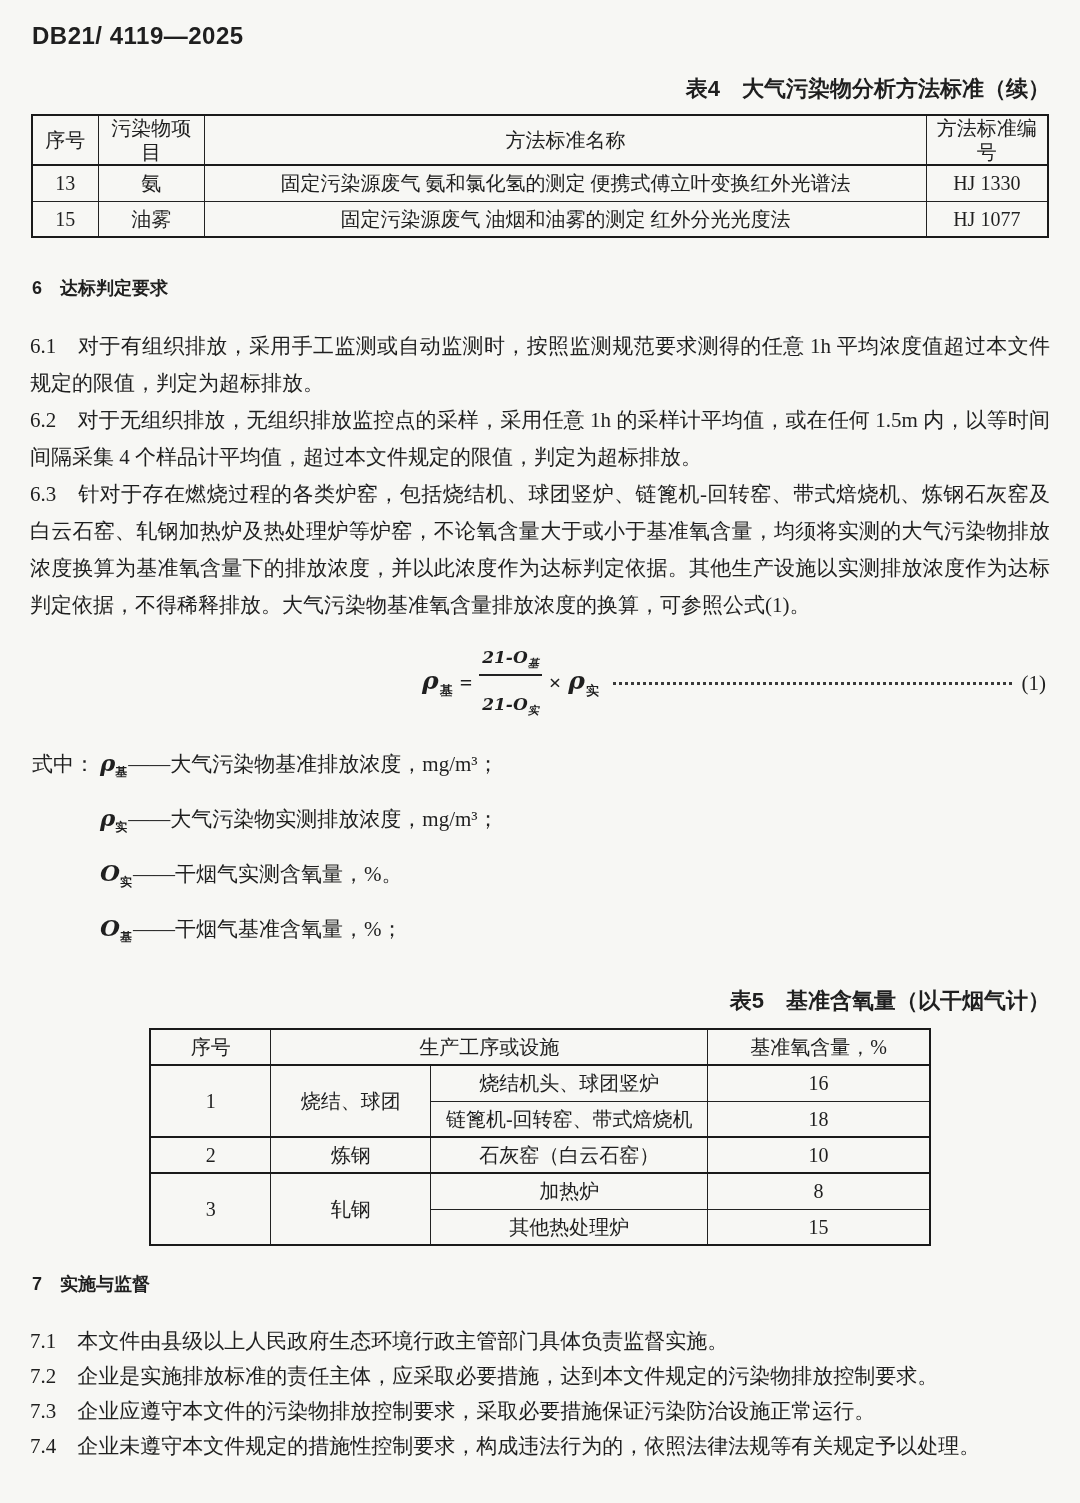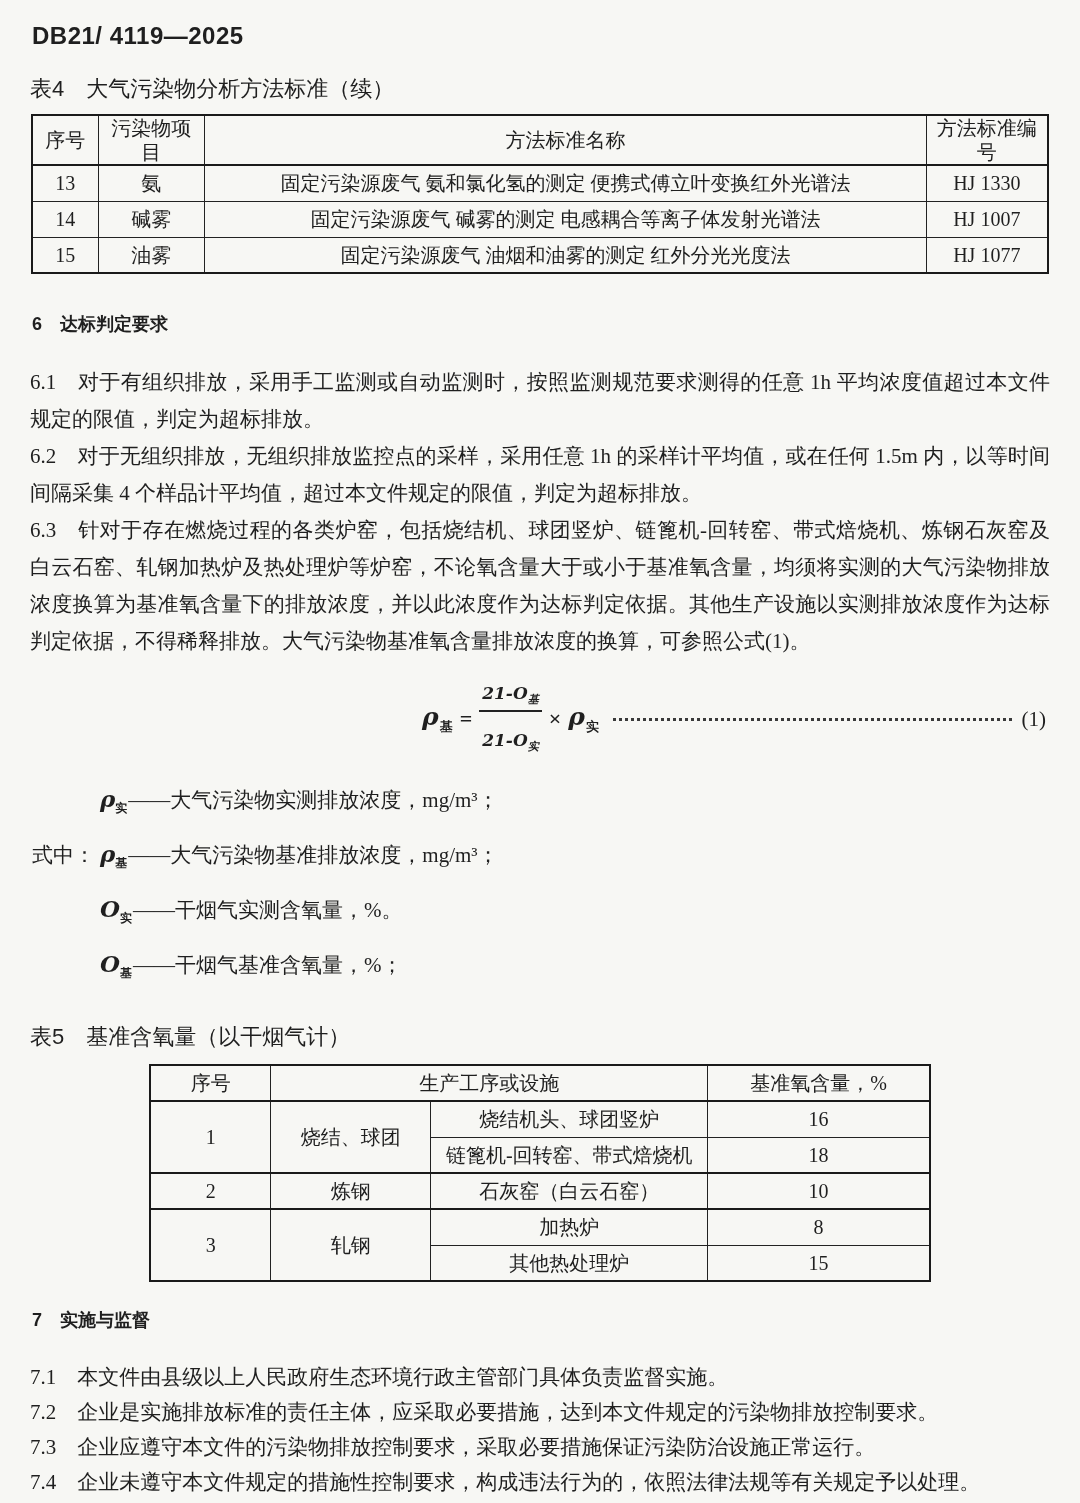--- a/index.html
+++ b/index.html
@@ -17,23 +17,23 @@
     overflow: hidden;
   }
   .doc-code {
     font-family: "Liberation Sans", "DejaVu Sans", sans-serif;
     font-weight: bold;
     font-size: 24px;
     letter-spacing: 0.5px;
     margin: 2px 0 24px 2px;
   }
   .tbl-title {
-    text-align: left;
+    text-align: right;
     font-family: "Liberation Sans", "DejaVu Sans", sans-serif;
-    font-weight: normal;
+    font-weight: bold;
     font-size: 22px;
     margin: 0 0 10px 0;
   }
   table {
     border-collapse: collapse;
     table-layout: fixed;
   }
   table.t4 { width: 1018px; margin: 0 auto; }
   table.t5 { width: 782px; margin: 12px auto 0 auto; }
   th, td {
@@ -166,26 +166,20 @@
       </tr>
     </thead>
     <tbody>
       <tr>
         <td>13</td>
         <td>氨</td>
         <td>固定污染源废气 氨和氯化氢的测定 便携式傅立叶变换红外光谱法</td>
         <td>HJ 1330</td>
       </tr>
       <tr>
-        <td>14</td>
-        <td>碱雾</td>
-        <td>固定污染源废气 碱雾的测定 电感耦合等离子体发射光谱法</td>
-        <td>HJ 1007</td>
-      </tr>
-      <tr>
         <td>15</td>
         <td>油雾</td>
         <td>固定污染源废气 油烟和油雾的测定 红外分光光度法</td>
         <td>HJ 1077</td>
       </tr>
     </tbody>
   </table>
 
   <div class="section-heading">6　达标判定要求</div>
 
@@ -202,25 +196,25 @@
       <span class="fr-num"><span>21-O</span><span class="f-sub2">基</span></span>
       <span class="fr-den"><span>21-O</span><span class="f-sub2">实</span></span>
     </span>
     <span class="f-times">×</span>
     <span><span class="f-sym">ρ</span><span class="f-sub">实</span></span>
     <span class="dots-leader"></span>
     <span class="f-eqnum">(1)</span>
   </div>
 
   <div class="defs">
+    <div class="def-row first">
+      <span class="where-label">式中：</span><span class="def-sym">ρ</span><span class="def-sub">基</span><span>——大气污染物基准排放浓度，mg/m³；</span>
+    </div>
     <div class="def-row">
       <span class="def-sym">ρ</span><span class="def-sub">实</span><span>——大气污染物实测排放浓度，mg/m³；</span>
-    </div>
-    <div class="def-row first">
-      <span class="where-label">式中：</span><span class="def-sym">ρ</span><span class="def-sub">基</span><span>——大气污染物基准排放浓度，mg/m³；</span>
     </div>
     <div class="def-row">
       <span class="def-sym">O</span><span class="def-sub">实</span><span>——干烟气实测含氧量，%。</span>
     </div>
     <div class="def-row">
       <span class="def-sym">O</span><span class="def-sub">基</span><span>——干烟气基准含氧量，%；</span>
     </div>
   </div>
 
   <div class="tbl-title t5-title">表5　基准含氧量（以干烟气计）</div>

